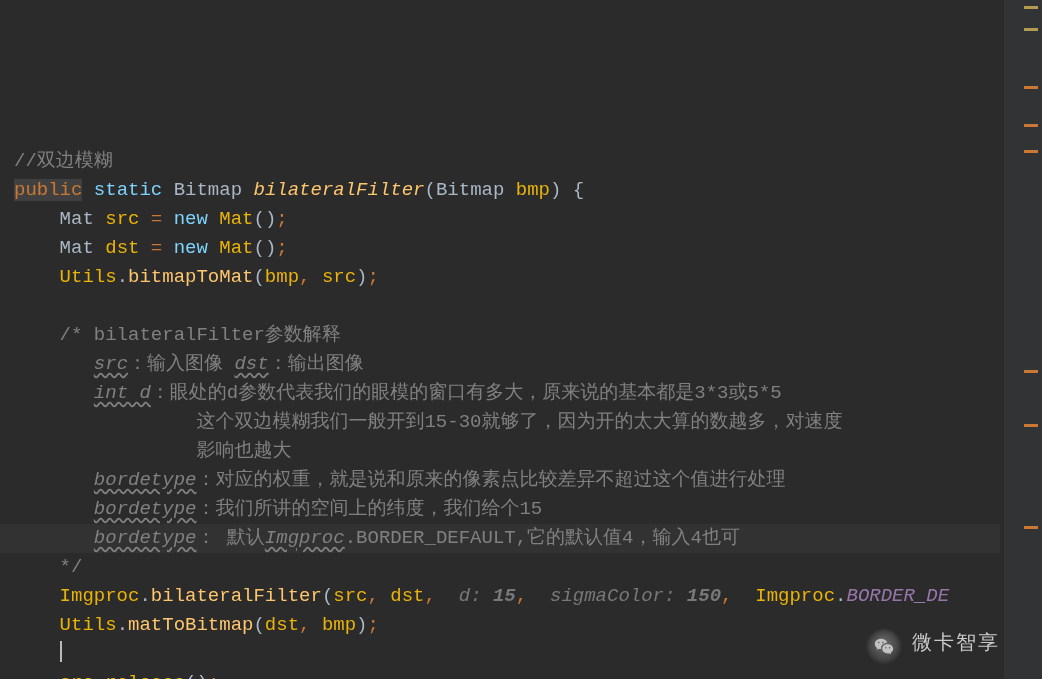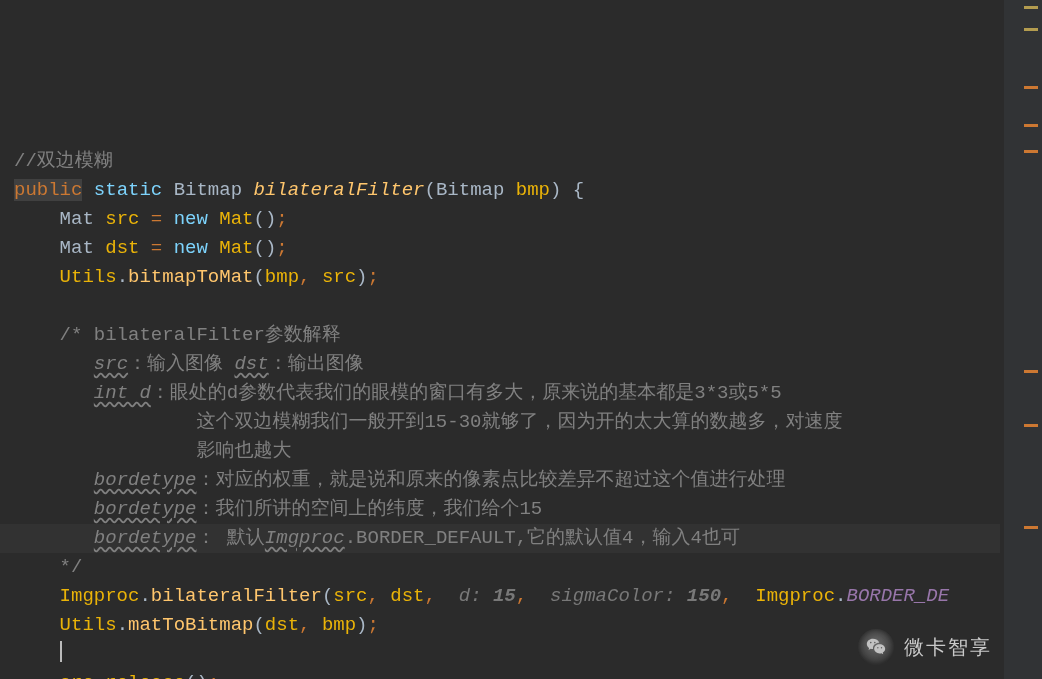--- a/index.html
+++ b/index.html
@@ -63,24 +63,24 @@
     left: 0;
     width: 1000px;
     height: 29px;
     background: #323232;
     z-index: 0;
   }
   .code { position: relative; z-index: 1; }
 
   .watermark {
     position: absolute;
-    right: 50px;
+    right: 42px;
     bottom: 14px;
     display: flex;
-    align-items: center;
+    align-items: flex-start;
     gap: 10px;
     z-index: 5;
     opacity: 0.92;
   }
   .wm-circle {
     width: 36px; height: 36px;
     border-radius: 50%;
     background: radial-gradient(circle at 50% 42%, #6f6f6f 0%, #3d3d3d 70%);
     display:flex; align-items:center; justify-content:center;
     box-shadow: inset 0 0 6px rgba(0,0,0,.5);

